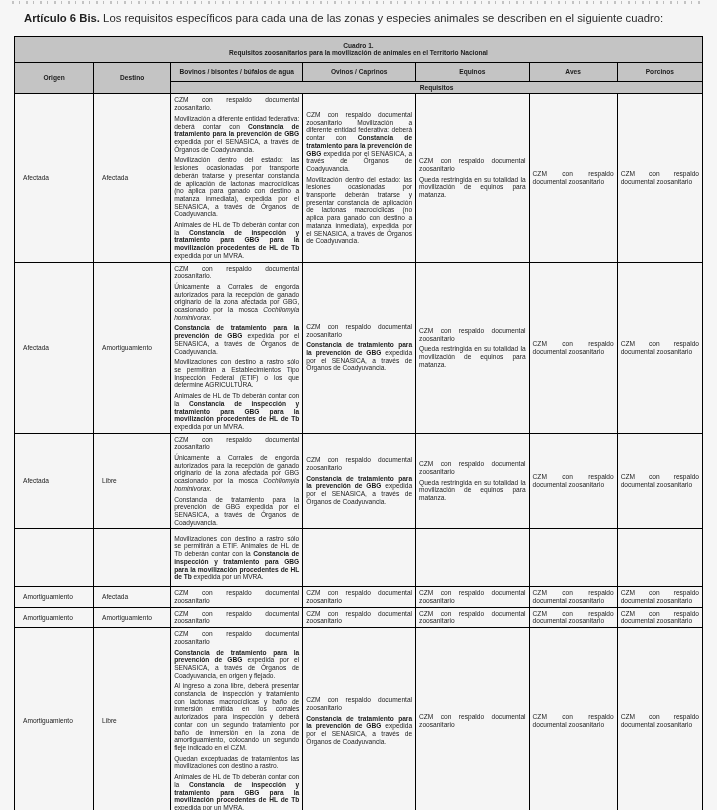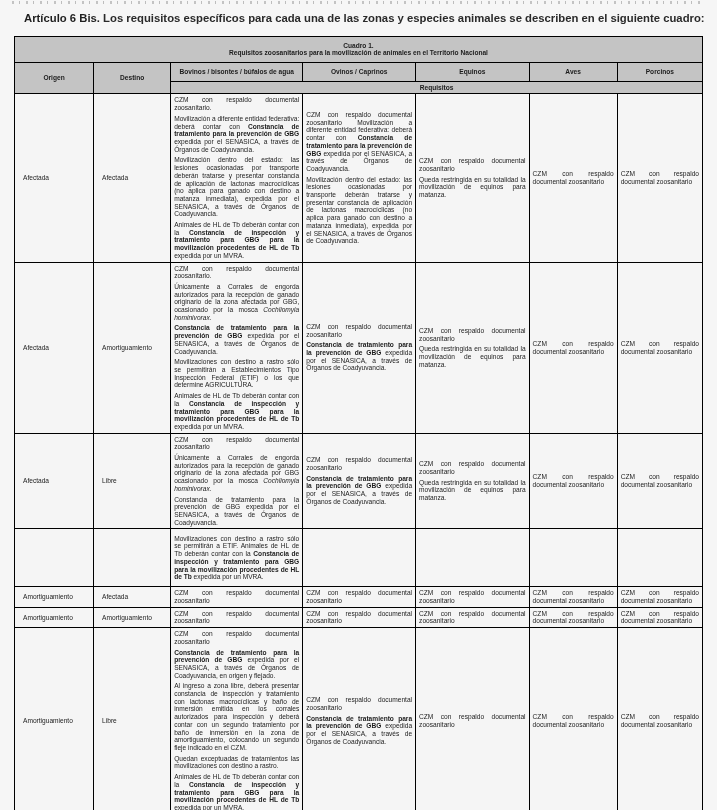--- a/index.html
+++ b/index.html
@@ -21,21 +21,20 @@
   .top-crop{
     height:3px;margin:1px 12px 0 12px;
     background:repeating-linear-gradient(90deg,#9a9a9a 0 2px,transparent 2px 7px,#8f8f8f 7px 8px,transparent 8px 14px);
     opacity:.55;
   }
   .intro{
     margin:8px 10px 4px 10px;
     font-size:11.3px;line-height:1.22;
     text-align:justify;text-indent:14px;
     color:#2a2a2a;
-    font-weight:bold;
   }
   .intro b{color:#1f1f1f;}
   table.req-table{
     border-collapse:collapse;table-layout:fixed;
     width:689px;margin:10px 0 0 14px;
     background:var(--cell-bg);
   }
   .req-table th,.req-table td{
     border:1px solid var(--border);
     padding:2px 3px;

